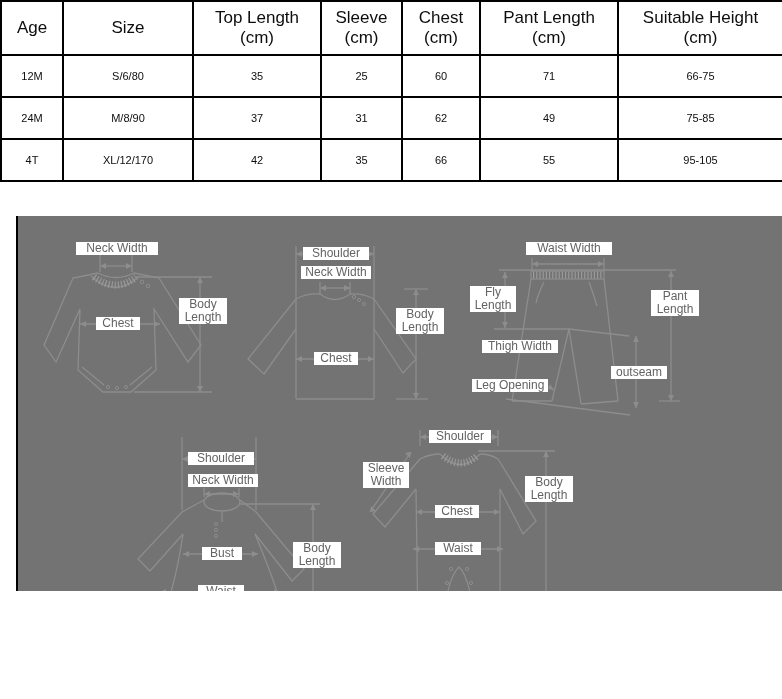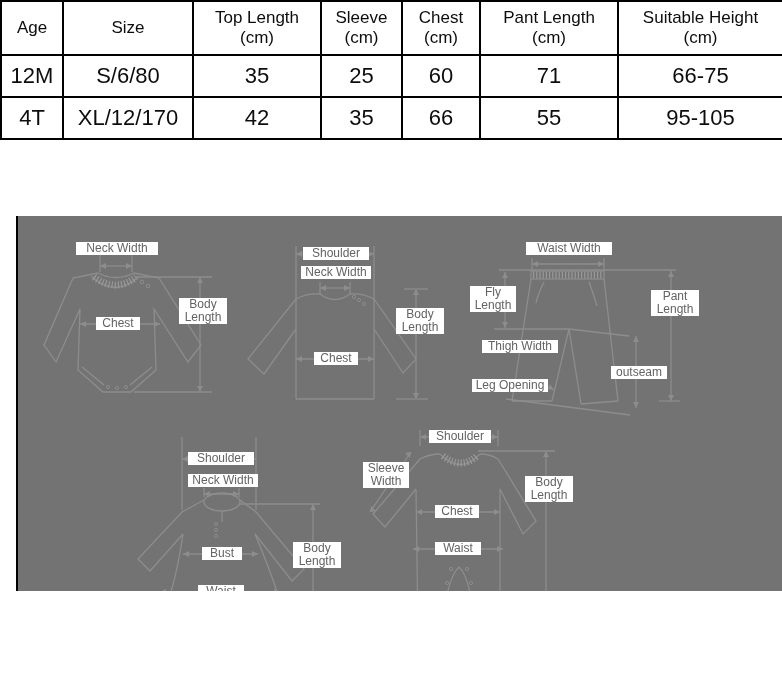--- a/index.html
+++ b/index.html
@@ -10,21 +10,21 @@
   
   table.size-table{
     position:absolute; top:0; left:0; width:782px;
     border-collapse:collapse; table-layout:fixed;
   }
   table.size-table th, table.size-table td{
     border:2px solid #000; text-align:center; vertical-align:middle;
     color:#0d0d0d; font-weight:400; padding:0;
   }
   table.size-table th{height:52px; font-size:17px; line-height:20px;}
-  table.size-table td{height:40px; font-size:22px;}
+  table.size-table td{height:40px; font-size:11px;}
   .h-label,.h-unit{display:block;}
   
   .diagram-area{
     position:absolute; top:216px; left:0; width:778px; height:479px;
     border:2px solid #000; border-top:none; background:#737373;margin-left:16px;
   }
   .diag{position:absolute;}
   .diag svg{position:absolute; left:0; top:0; overflow:visible;}
   .diag svg path, .diag svg line, .diag svg ellipse{fill:none; stroke:#8d8d8d; stroke-width:1.3;}
   .diag svg .head{fill:#8d8d8d; stroke:none;}
@@ -87,20 +87,29 @@
     </thead>
     <tbody>
       <tr>
         <td>12M</td>
         <td>S/6/80</td>
         <td>35</td>
         <td>25</td>
         <td>60</td>
         <td>71</td>
         <td>66-75</td>
+      </tr>
+      <tr>
+        <td>24M</td>
+        <td>M/8/90</td>
+        <td>37</td>
+        <td>31</td>
+        <td>62</td>
+        <td>49</td>
+        <td>75-85</td>
       </tr>
       <tr>
         <td>4T</td>
         <td>XL/12/170</td>
         <td>42</td>
         <td>35</td>
         <td>66</td>
         <td>55</td>
         <td>95-105</td>
       </tr>

